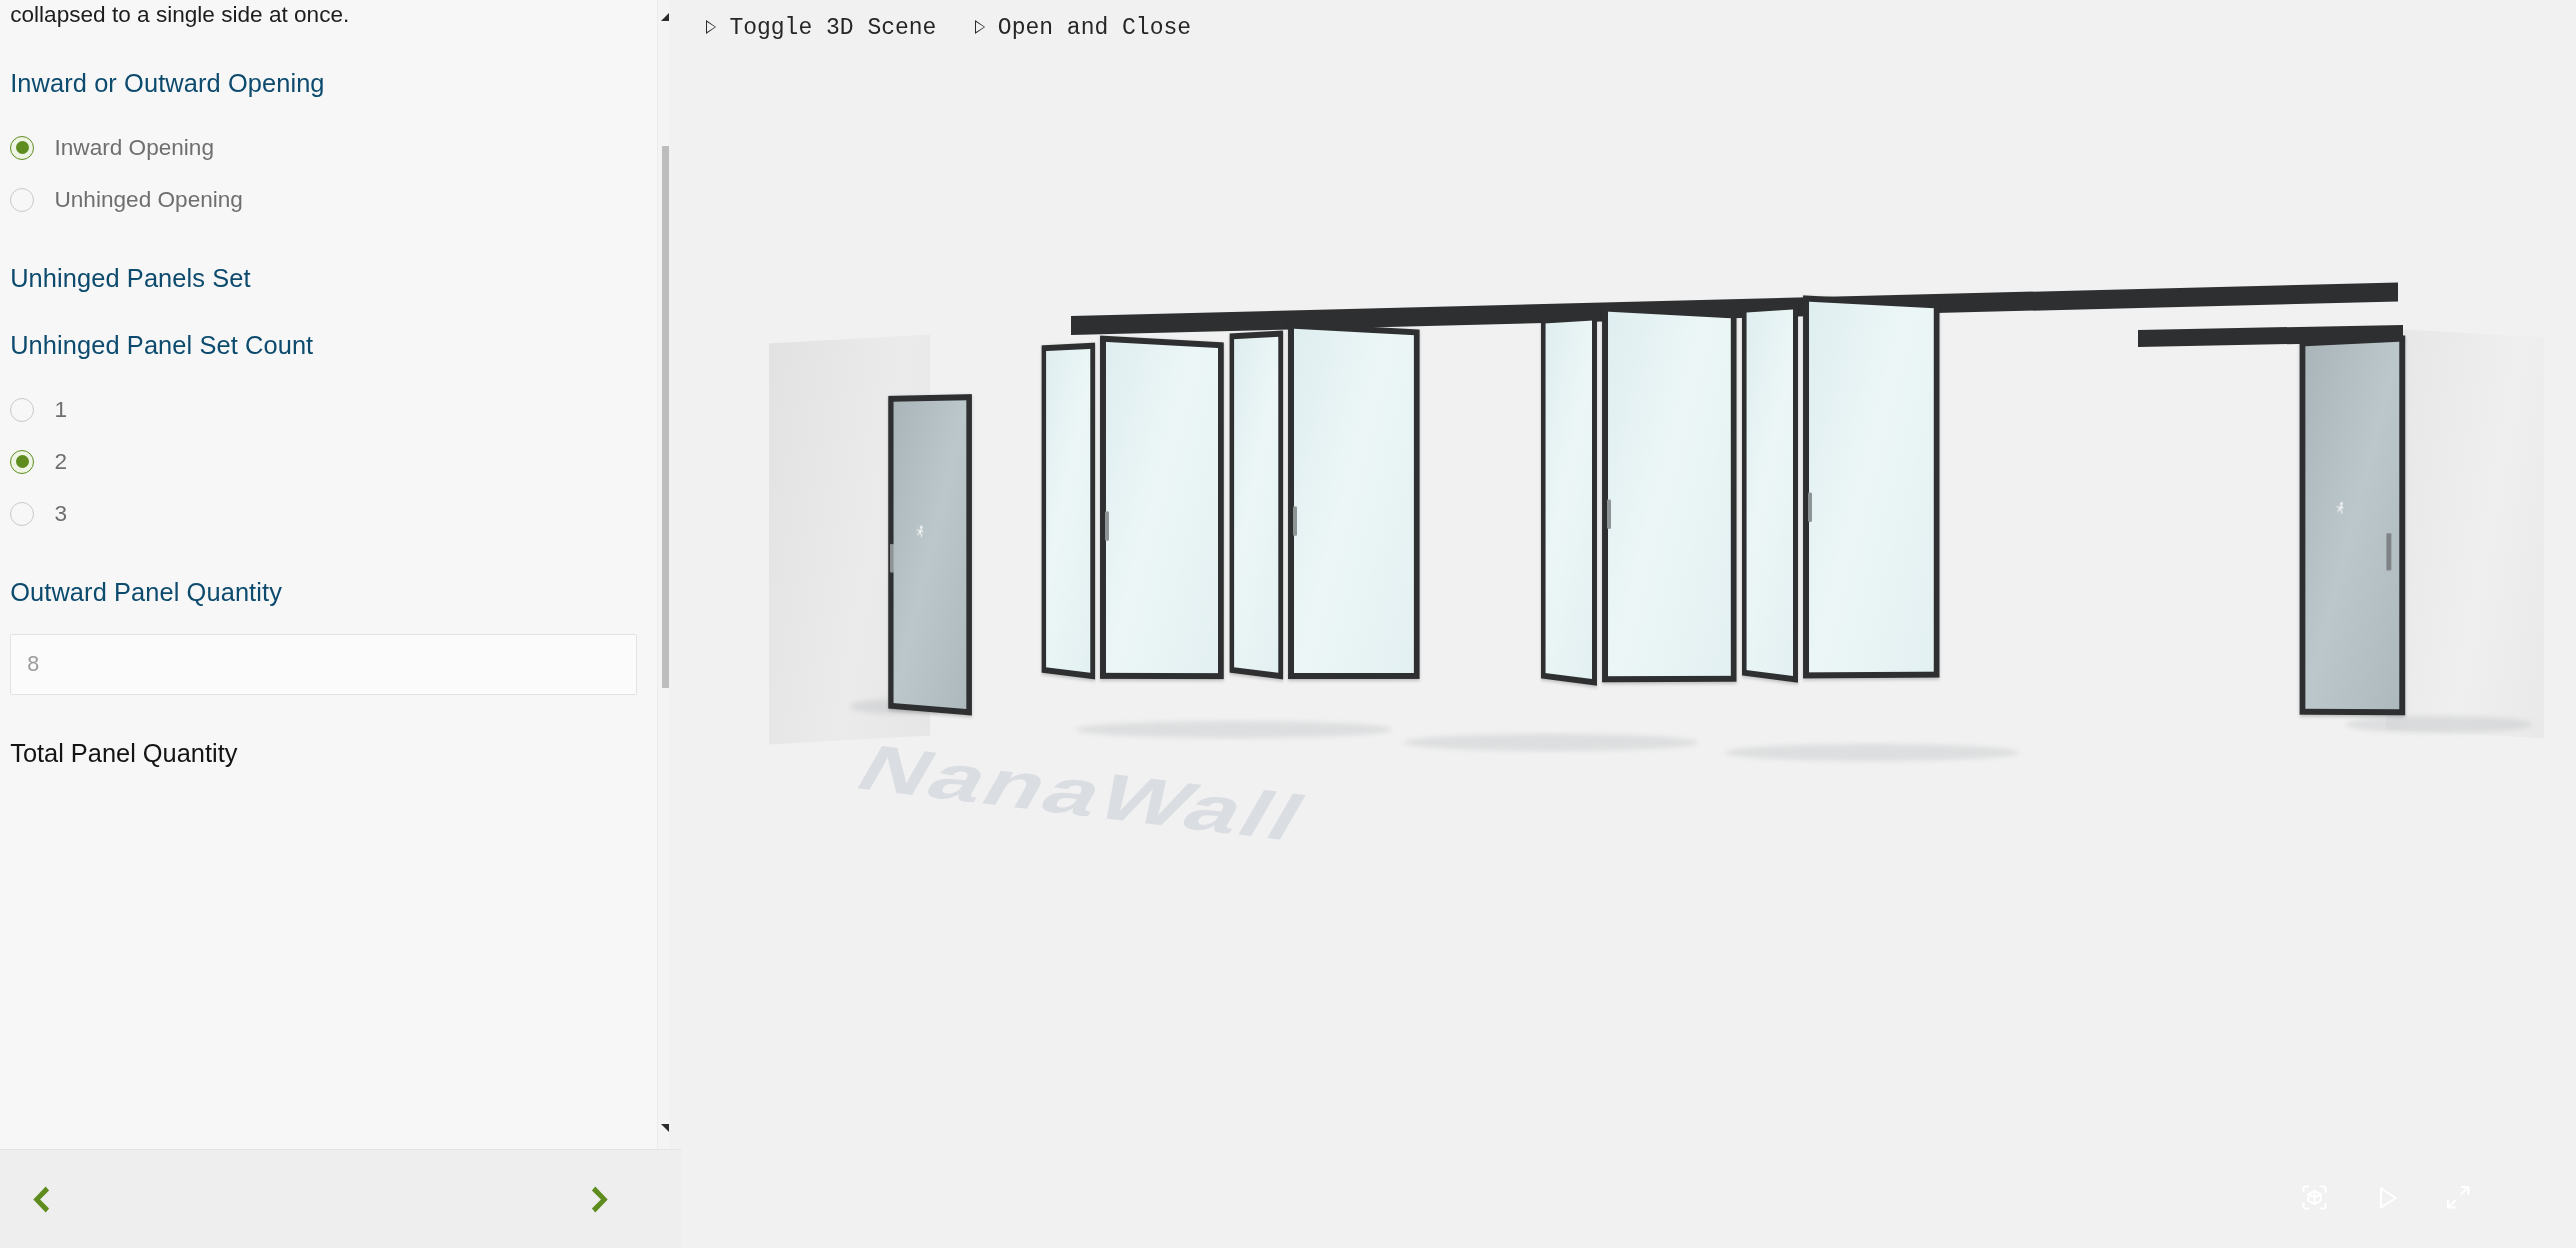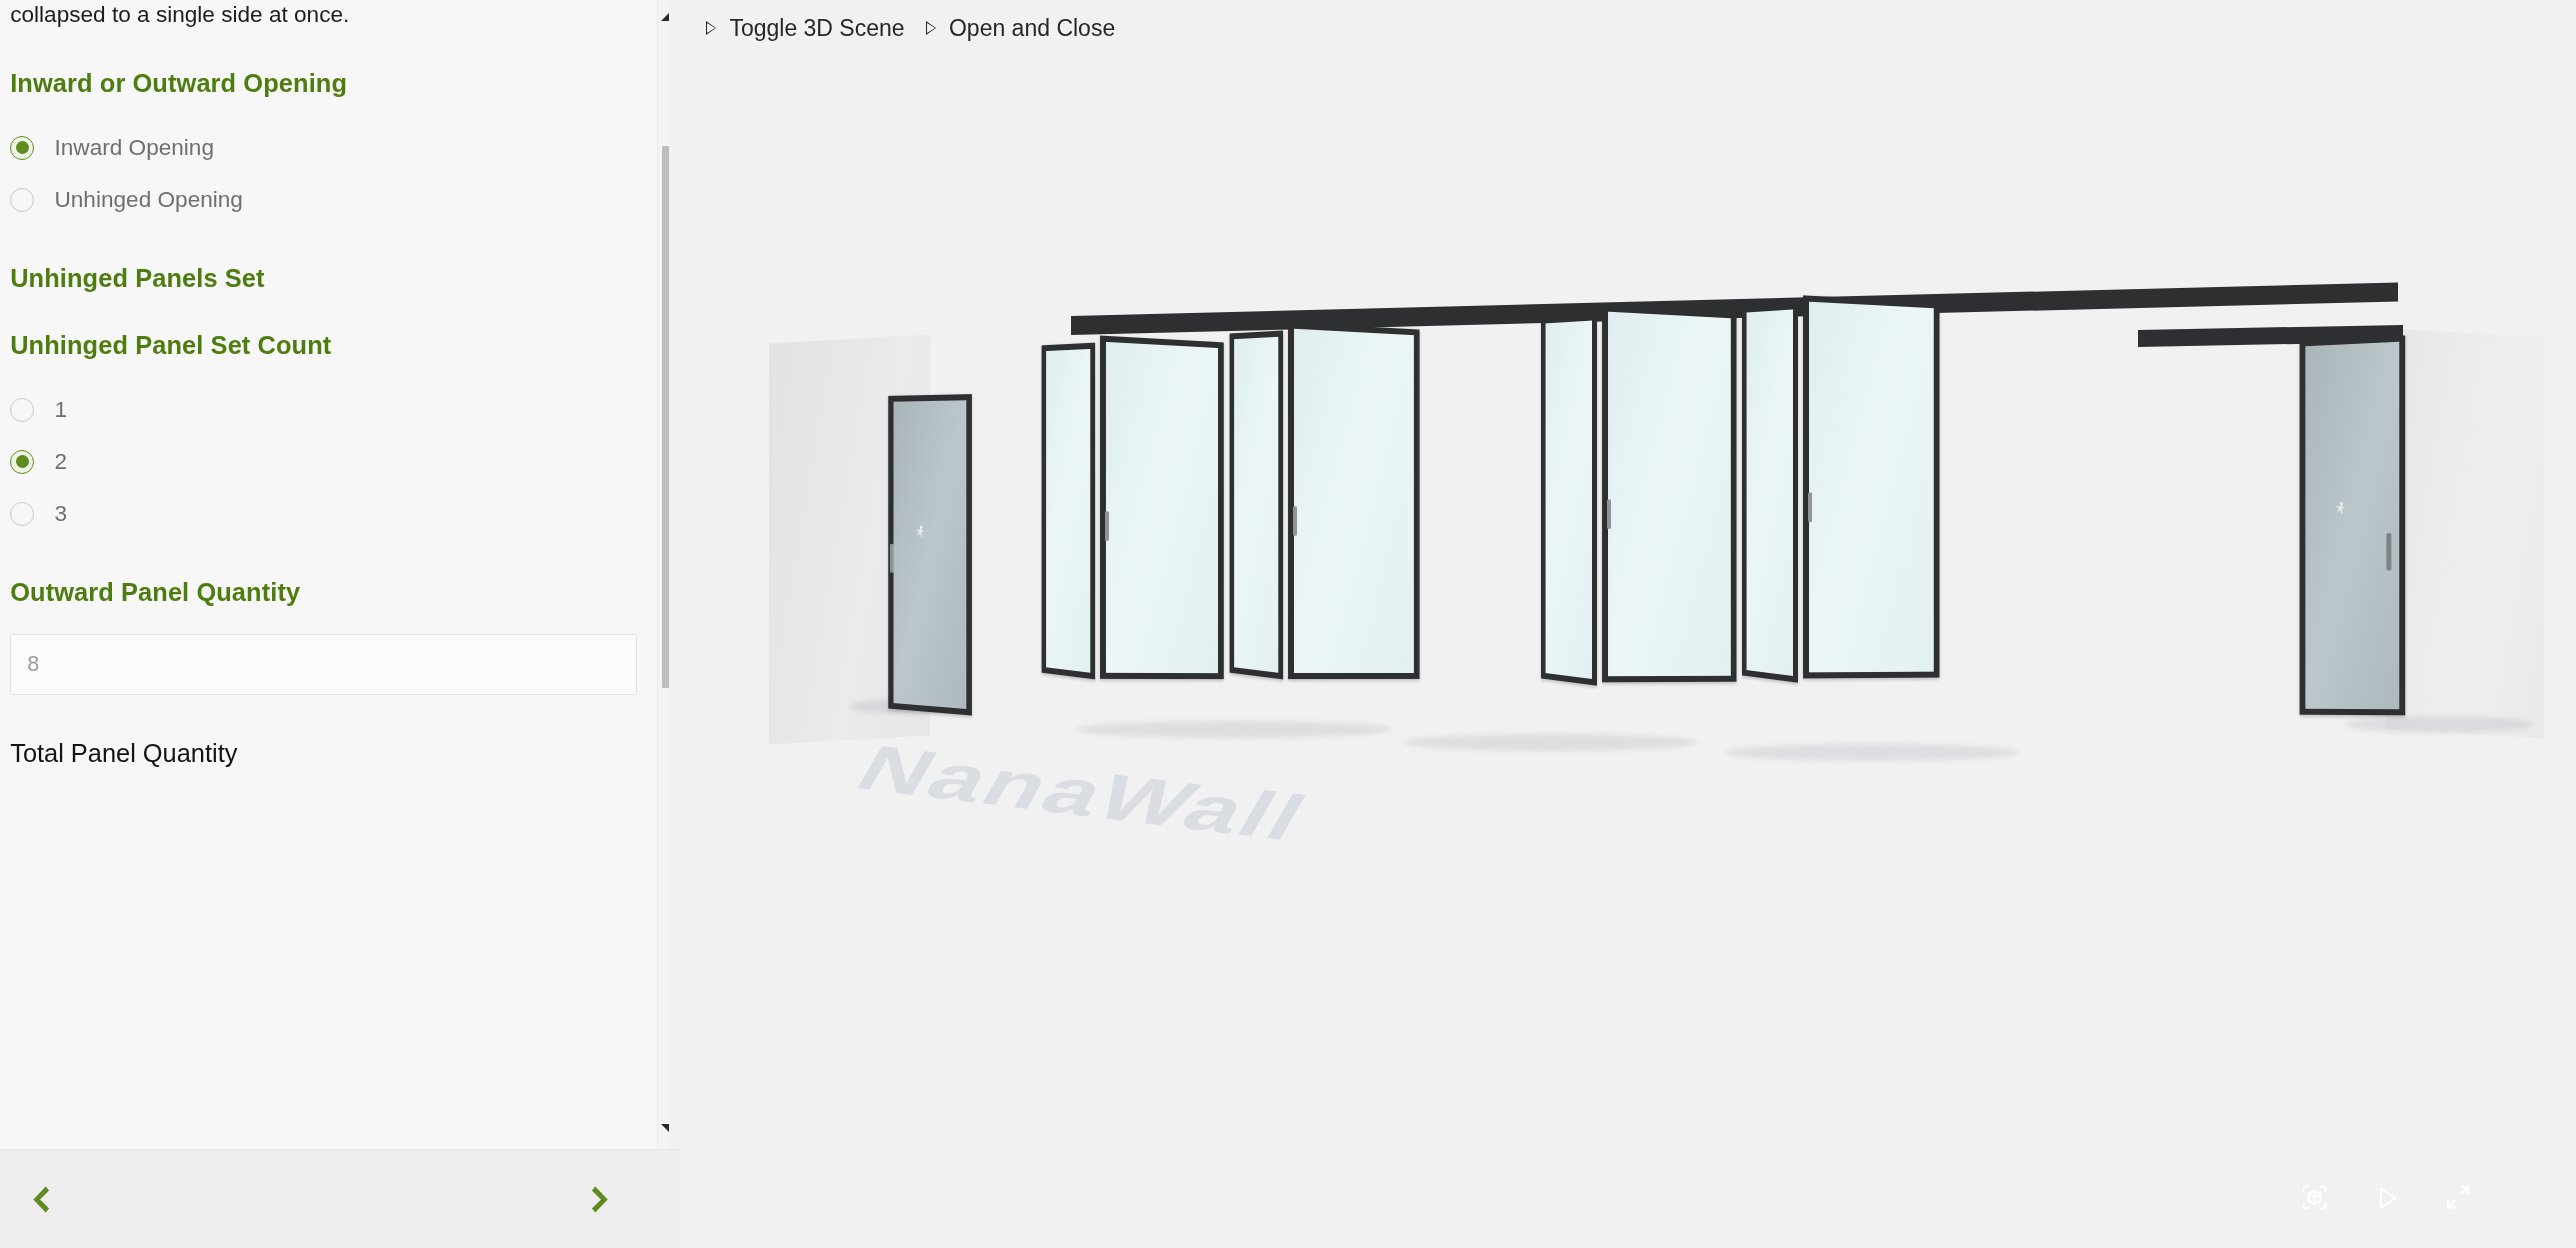--- a/index.html
+++ b/index.html
@@ -35,22 +35,22 @@
   .intro-text {
     font-size: 22.6px;
     line-height: 1.35;
     color: #1d1d1d;
     padding-top: 40px;
   }
 
   .group { margin-top: 38px; }
   .group-title {
     font-size: 25.4px;
-    font-weight: 700;
-    color: #4d7c0f;
+    font-weight: 400;
+    color: #0c4a6e;
     letter-spacing: 0.1px;
   }
   .options { margin-top: 24px; }
 
   .radio-row {
     display: flex;
     align-items: center;
     height: 52px;
     cursor: pointer;
   }
@@ -156,22 +156,23 @@
     width: 1895px; height: 1249px;
     background: #f1f1f1;
     overflow: hidden;
   }
 
   #viewer-toolbar {
     position: absolute;
     left: 26px; top: 14.7px;
     display: flex;
     align-items: flex-end;
-    gap: 22px;
+    gap: 39px;
     z-index: 6;
+    font-family: Liberation Mono, monospace;
   }
   .vt-item {
     display: flex;
     align-items: center;
     gap: 12.4px;
     cursor: pointer;
   }
   .vt-tri {
     width: 0; height: 0;
     border-top: 7.3px solid transparent;

